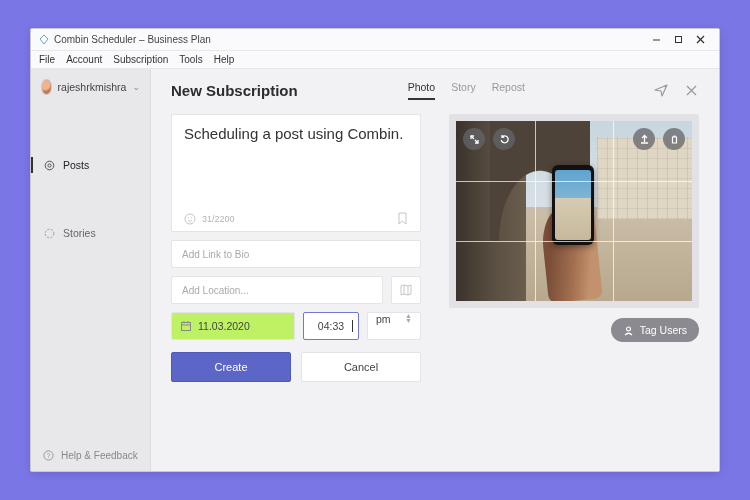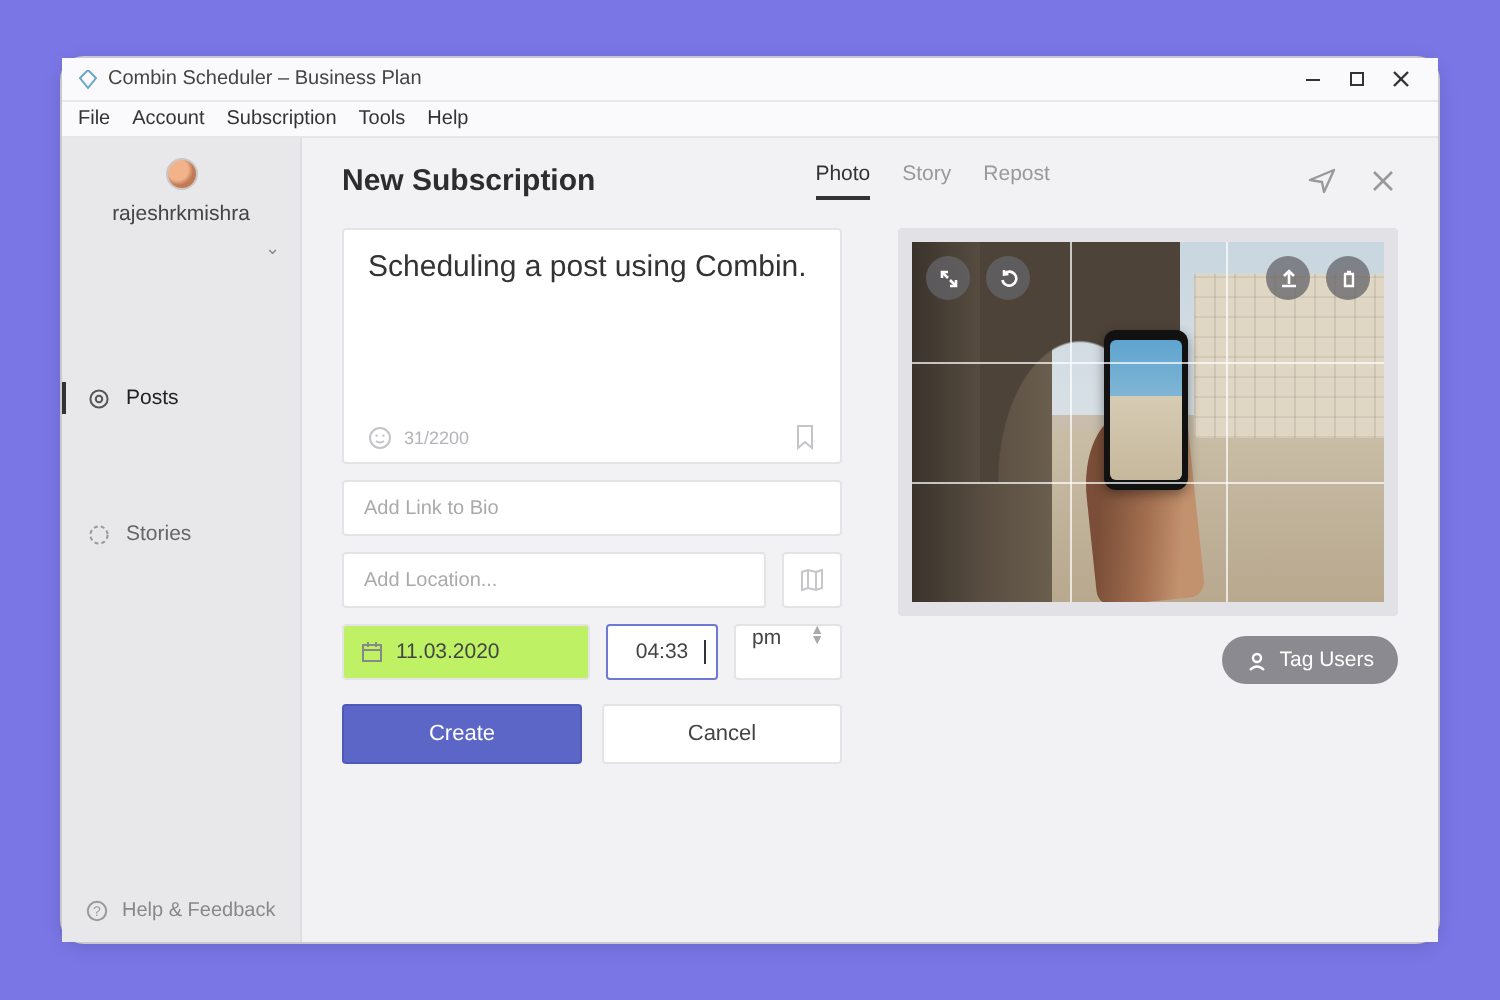--- a/index.html
+++ b/index.html
@@ -1,25 +1,25 @@
 <!DOCTYPE html>
 <html><head>
 <meta charset="utf-8">
 <style>
   * { box-sizing: border-box; margin: 0; padding: 0; font-family: -apple-system, BlinkMacSystemFont, "Segoe UI", Arial, sans-serif; }
   body { background: #7a76e6; width: 750px; height: 500px; overflow: hidden; padding: 28px 30px; }
-  .window { width: 690px; height: 444px; background: #f5f5f7; border: 1px solid #c9c9cc; border-radius: 12px; display: flex; flex-direction: column; box-shadow: 0 2px 10px rgba(0,0,0,0.12); }
+  .window { width: 690px; height: 444px; background: #f5f5f7; border: 1px solid #c9c9cc; border-radius: 2px; display: flex; flex-direction: column; box-shadow: 0 2px 10px rgba(0,0,0,0.12); }
   .titlebar { height: 22px; display: flex; align-items: center; padding: 0 8px; font-size: 10px; color: #444; border-bottom: 1px solid #e7e7ea; background: #fafafc; }
   .titlebar .app-icon { width: 10px; height: 10px; margin-right: 5px; display:inline-flex; align-items:center; justify-content:center;}
   .titlebar .spacer { flex: 1; }
   .winbtn { width: 22px; height: 16px; display: inline-flex; align-items: center; justify-content: center; color: #333; font-size: 10px; }
   .menubar { height: 18px; display: flex; align-items: center; gap: 11px; padding: 0 8px; font-size: 10px; color: #333; border-bottom: 1px solid #e6e6e9; background: #fafafc;}
   .body { flex: 1; display: flex; min-height: 0; }
   .sidebar { width: 120px; background: #e8e8eb; display: flex; flex-direction: column; font-size: 10.5px; color: #444; border-right: 1px solid #dedee2;}
-  .account { display: flex; align-items: center; gap: 6px; padding: 10px 10px; flex-direction: column; }
+  .account { display: flex; align-items: center; gap: 6px; padding: 10px 10px; }
   .avatar { width: 16px; height: 16px; border-radius: 50%; background: radial-gradient(circle at 35% 35%, #f2b38b 40%, #c17a55 60%); border:1px solid #c8c8cb;}
   .account .chev { margin-left: auto; color:#888; font-size:9px;}
   .nav { padding: 4px 0; }
   .nav-item { display: flex; align-items: center; gap: 8px; padding: 6px 12px; color: #666; position: relative; margin-top: 44px;}
   .nav-item.active { color: #222; }
   .nav-item.active::before { content:""; position:absolute; left:0; top:4px; bottom:4px; width:2px; background:#333; }
   .nav-icon { width:12px; height:12px; display:inline-flex; align-items:center; justify-content:center;}
   .sidebar .filler { flex:1; }
   .help { padding: 10px 12px; color:#888; display:flex; align-items:center; gap:7px; font-size:10px;}
   .main { flex:1; background:#f2f2f5; display:flex; flex-direction:column; min-width:0;}

